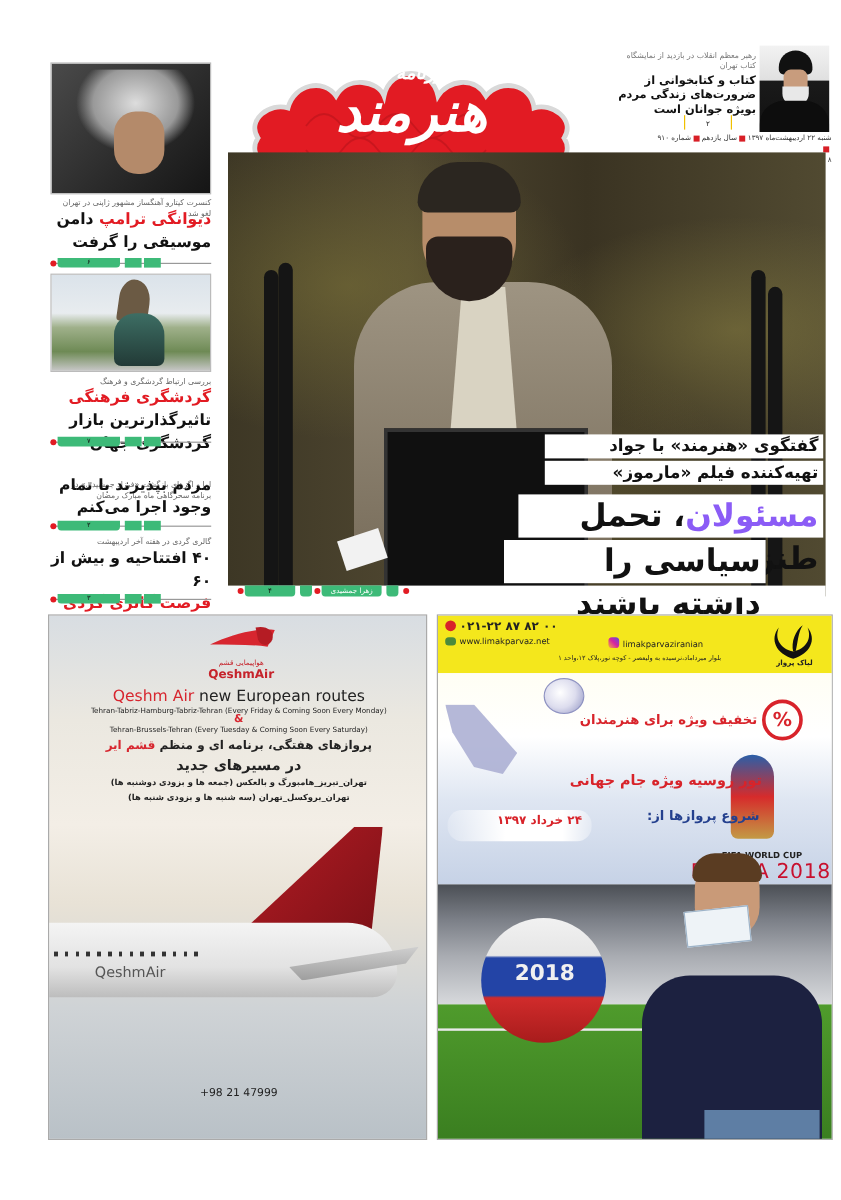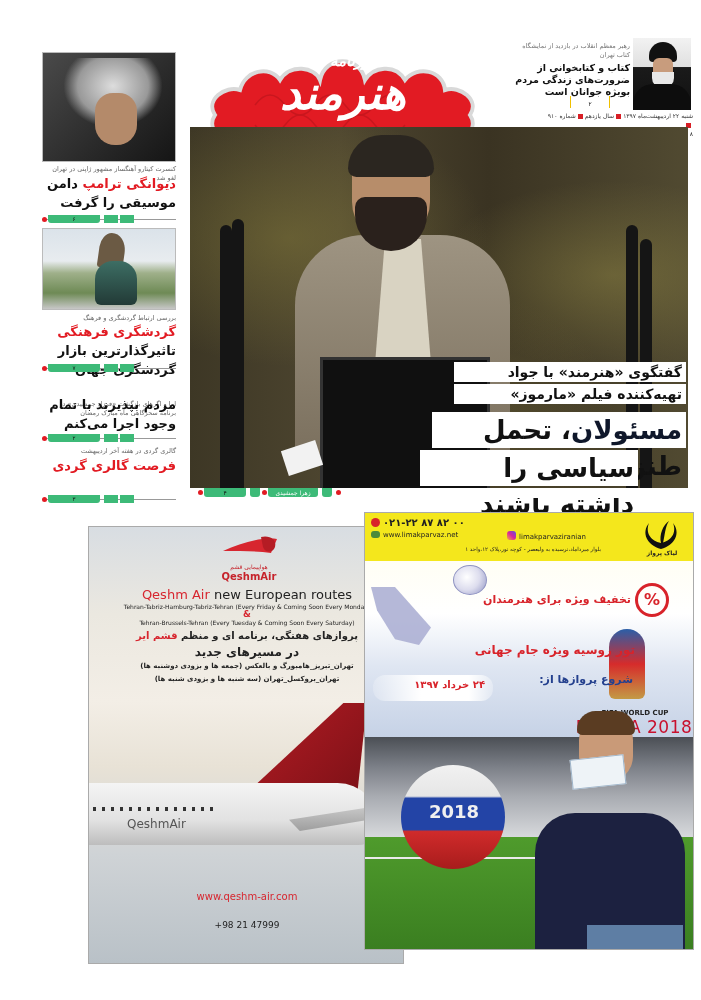--- a/index.html
+++ b/index.html
@@ -67,26 +67,26 @@
   .main-bar { left: 190px; top: 488px; width: 498px; height: 10px; background: #fff; }
   .main-bar .pill { position:absolute; height:9px; top:0; background:#3dba78; border-radius: 0 0 3px 3px; }
   .main-bar .dot { position:absolute; width:5px; height:5px; top:2px; border-radius:50%; background:#e21b23; }
   .main-bar span { position:absolute; font-size:6px; color:#fff; line-height:9px; }
 
   .kicker-box { background:#fff; color:#111; font-weight:bold; padding: 0 4px; line-height: 20px; height: 20px; }
   .k1 { left: 454px; top: 362px; width: 232px; font-size: 14px; }
   .k2 { left: 454px; top: 384px; width: 232px; font-size: 14px; }
   .main-hl { background:#fff; color:#111; font-weight:bold; padding: 0 4px; }
   .hl1 { left: 432px; top: 412px; width: 254px; height: 36px; font-size: 26px; line-height: 36px; }
-  .hl1 .red { color:#0f172a; }
+  .hl1 .red { color:#8b5cf6; }
   .hl2 { left: 420px; top: 450px; width: 218px; height: 36px; font-size: 26px; line-height: 36px; }
 
   
-  .ad-qeshm { left: 40px; top: 526px; width: 316px; height: 438px; border: 1px solid #aaa; overflow:hidden;
-    background: linear-gradient(180deg,#d8dde2 0%, #ebe8e0 20%, #f3eee6 40%, #e8e2d6 55%, #cfd3d6 75%, #b9c1c7 100%); margin-left: 48px; }
+  .ad-qeshm { left: 40px; top: 512px; width: 316px; height: 438px; border: 1px solid #aaa; overflow:hidden;
+    background: linear-gradient(180deg,#d8dde2 0%, #ebe8e0 20%, #f3eee6 40%, #e8e2d6 55%, #cfd3d6 75%, #b9c1c7 100%); }
   .qa-logo { left: 132px; top: 6px; width: 58px; height: 30px; }
   .qa-logo-fa { left: 120px; top: 36px; width: 80px; font-size: 6px; color:#c6232b; }
   .qa-logo-en { left: 110px; top: 44px; width: 100px; font-size: 10px; color:#c6232b; font-weight:bold; }
   .qa-title { left: 0; top: 60px; width: 316px; font-size: 13px; color:#222; }
   .qa-title .red { color:#d7262f; }
   .qa-route { left: 0; width: 316px; font-size: 6px; color:#222; }
   .qa-amp { left: 0; top: 82px; width: 316px; font-size: 9px; color:#d7262f; font-weight:bold; }
   .qa-fa1 { left: 0; top: 103px; width: 316px; font-size: 10px; font-weight:bold; color:#222; }
   .qa-fa1 .red { color:#d7262f; }
   .qa-fa2 { left: 0; top: 118px; width: 316px; font-size: 12px; font-weight:bold; color:#222; }
@@ -224,20 +224,21 @@
   <div class="dot"></div>
   <div class="pill">
       <span>۲</span>
     </div>
   <div class="seg" style="left:62px;"></div>
   <div class="seg" style="left:78px;"></div>
 </div>
 
 <div class="abs kicker-sm rtl" style="top:447px;">گالری گردی در هفته آخر اردیبهشت</div>
 <div class="abs hl-sm rtl" style="top:456px;">
+  <div>۴۰ افتتاحیه و بیش از ۶۰</div>
   <div class="red">فرصت گالری گردی</div>
 </div>
 <div class="abs bar-row" style="top:495px;">
   <div class="line"></div>
   <div class="dot"></div>
   <div class="pill">
       <span>۳</span>
     </div>
   <div class="seg" style="left:62px;"></div>
   <div class="seg" style="left:78px;"></div>
@@ -299,21 +300,20 @@
   <div class="abs qa-fa2 center">در مسیرهای جدید</div>
   <div class="abs qa-fa3 center">تهران_تبریز_هامبورگ و بالعکس (جمعه ها و بزودی دوشنبه ها)</div>
   <div class="abs qa-fa4 center">تهران_بروکسل_تهران (سه شنبه ها و بزودی شنبه ها)</div>
 
   <div class="abs plane-tail"></div>
   <div class="abs plane-body"></div>
   <div class="abs plane-stab"></div>
   <div class="abs plane-windows"></div>
   <div class="abs plane-name">QeshmAir</div>
 
-  <div class="abs qa-web center">www.qeshm-air.com</div>
   <div class="abs qa-phone center">+98 21 47999</div>
 </div>
 
 <div class="abs ad-limak">
   <div class="abs lk-top"></div>
   <div class="abs lk-phone">
     <span class="ic"></span><span>۰۲۱-۲۲ ۸۷ ۸۲ ۰۰</span>
   </div>
   <div class="abs lk-web">
     <span class="ic"></span><span>www.limakparvaz.net</span>

